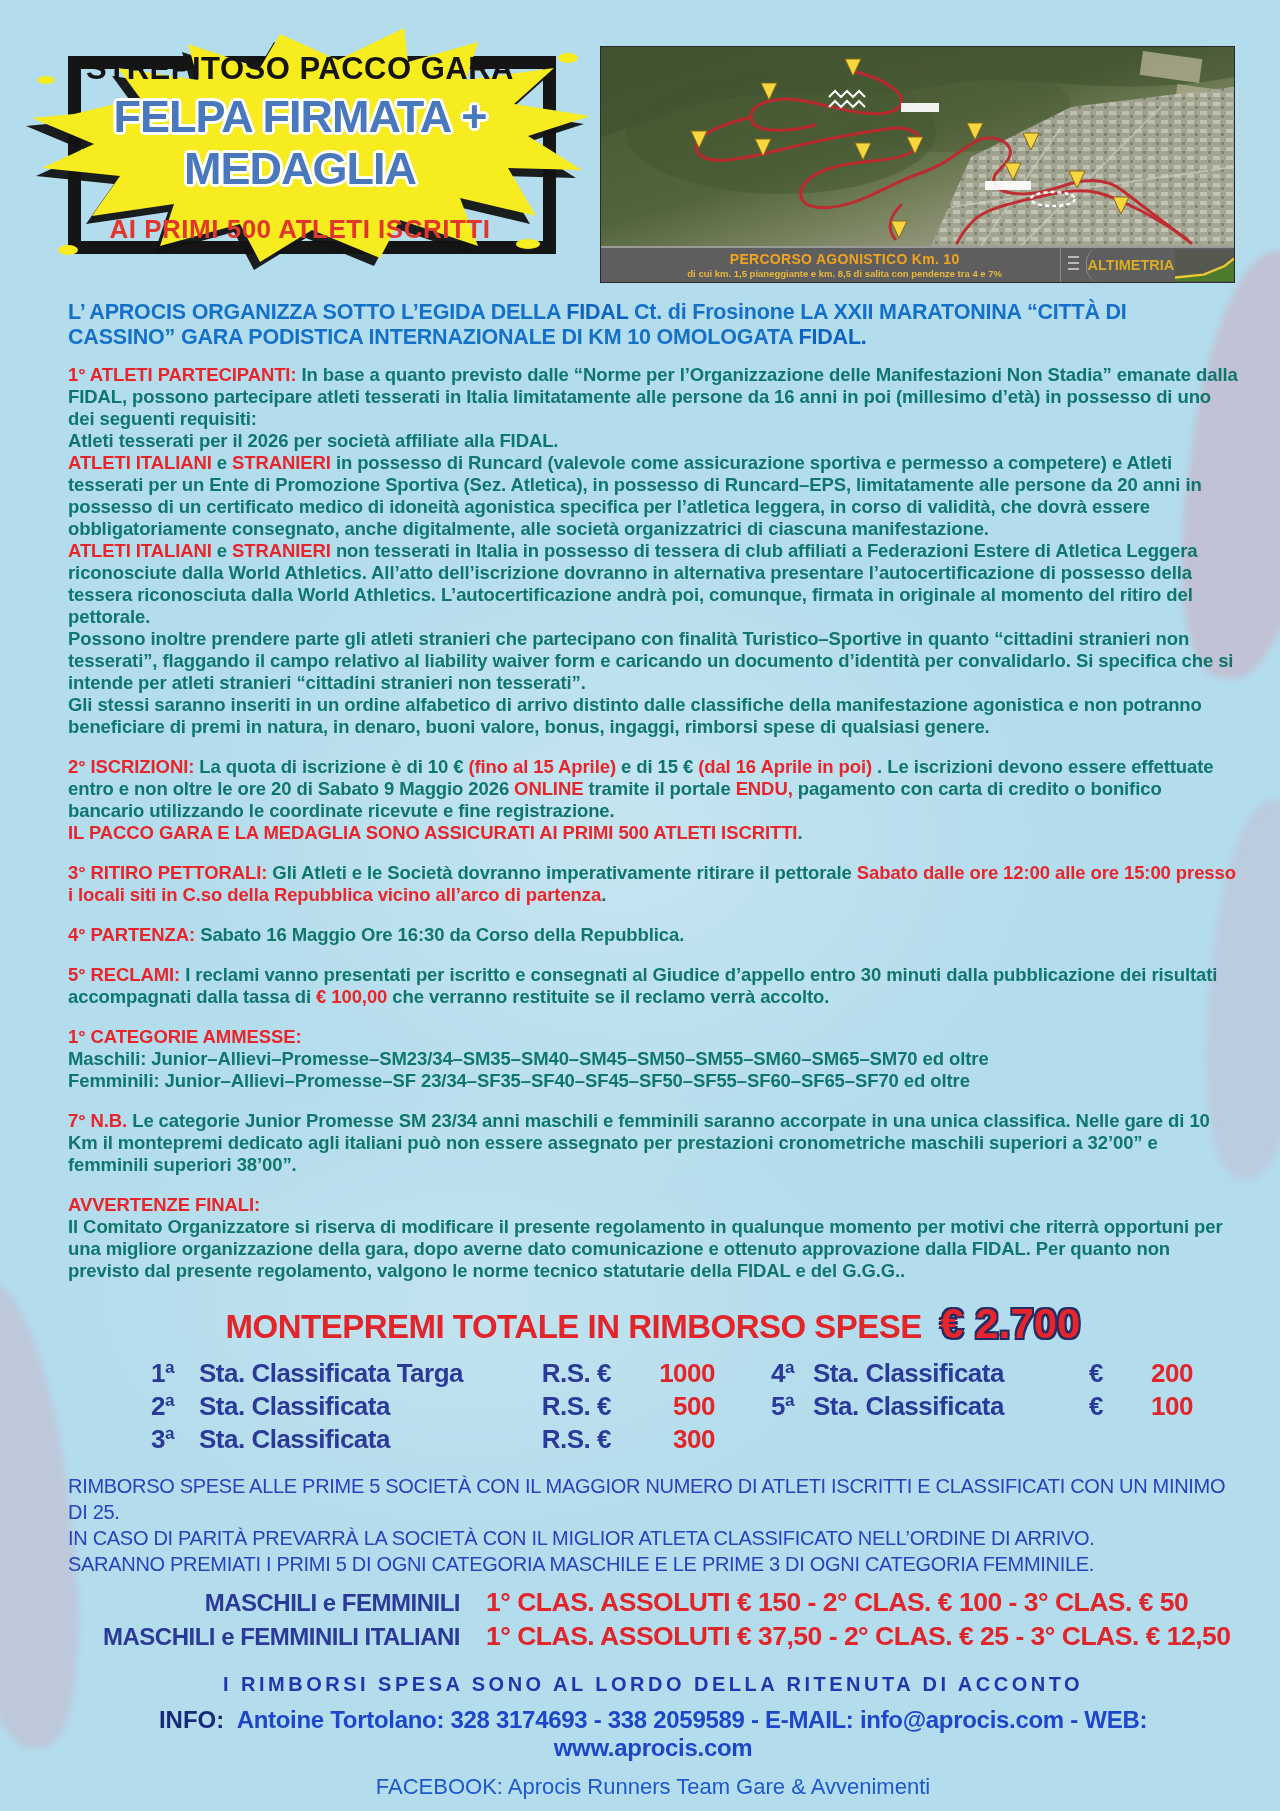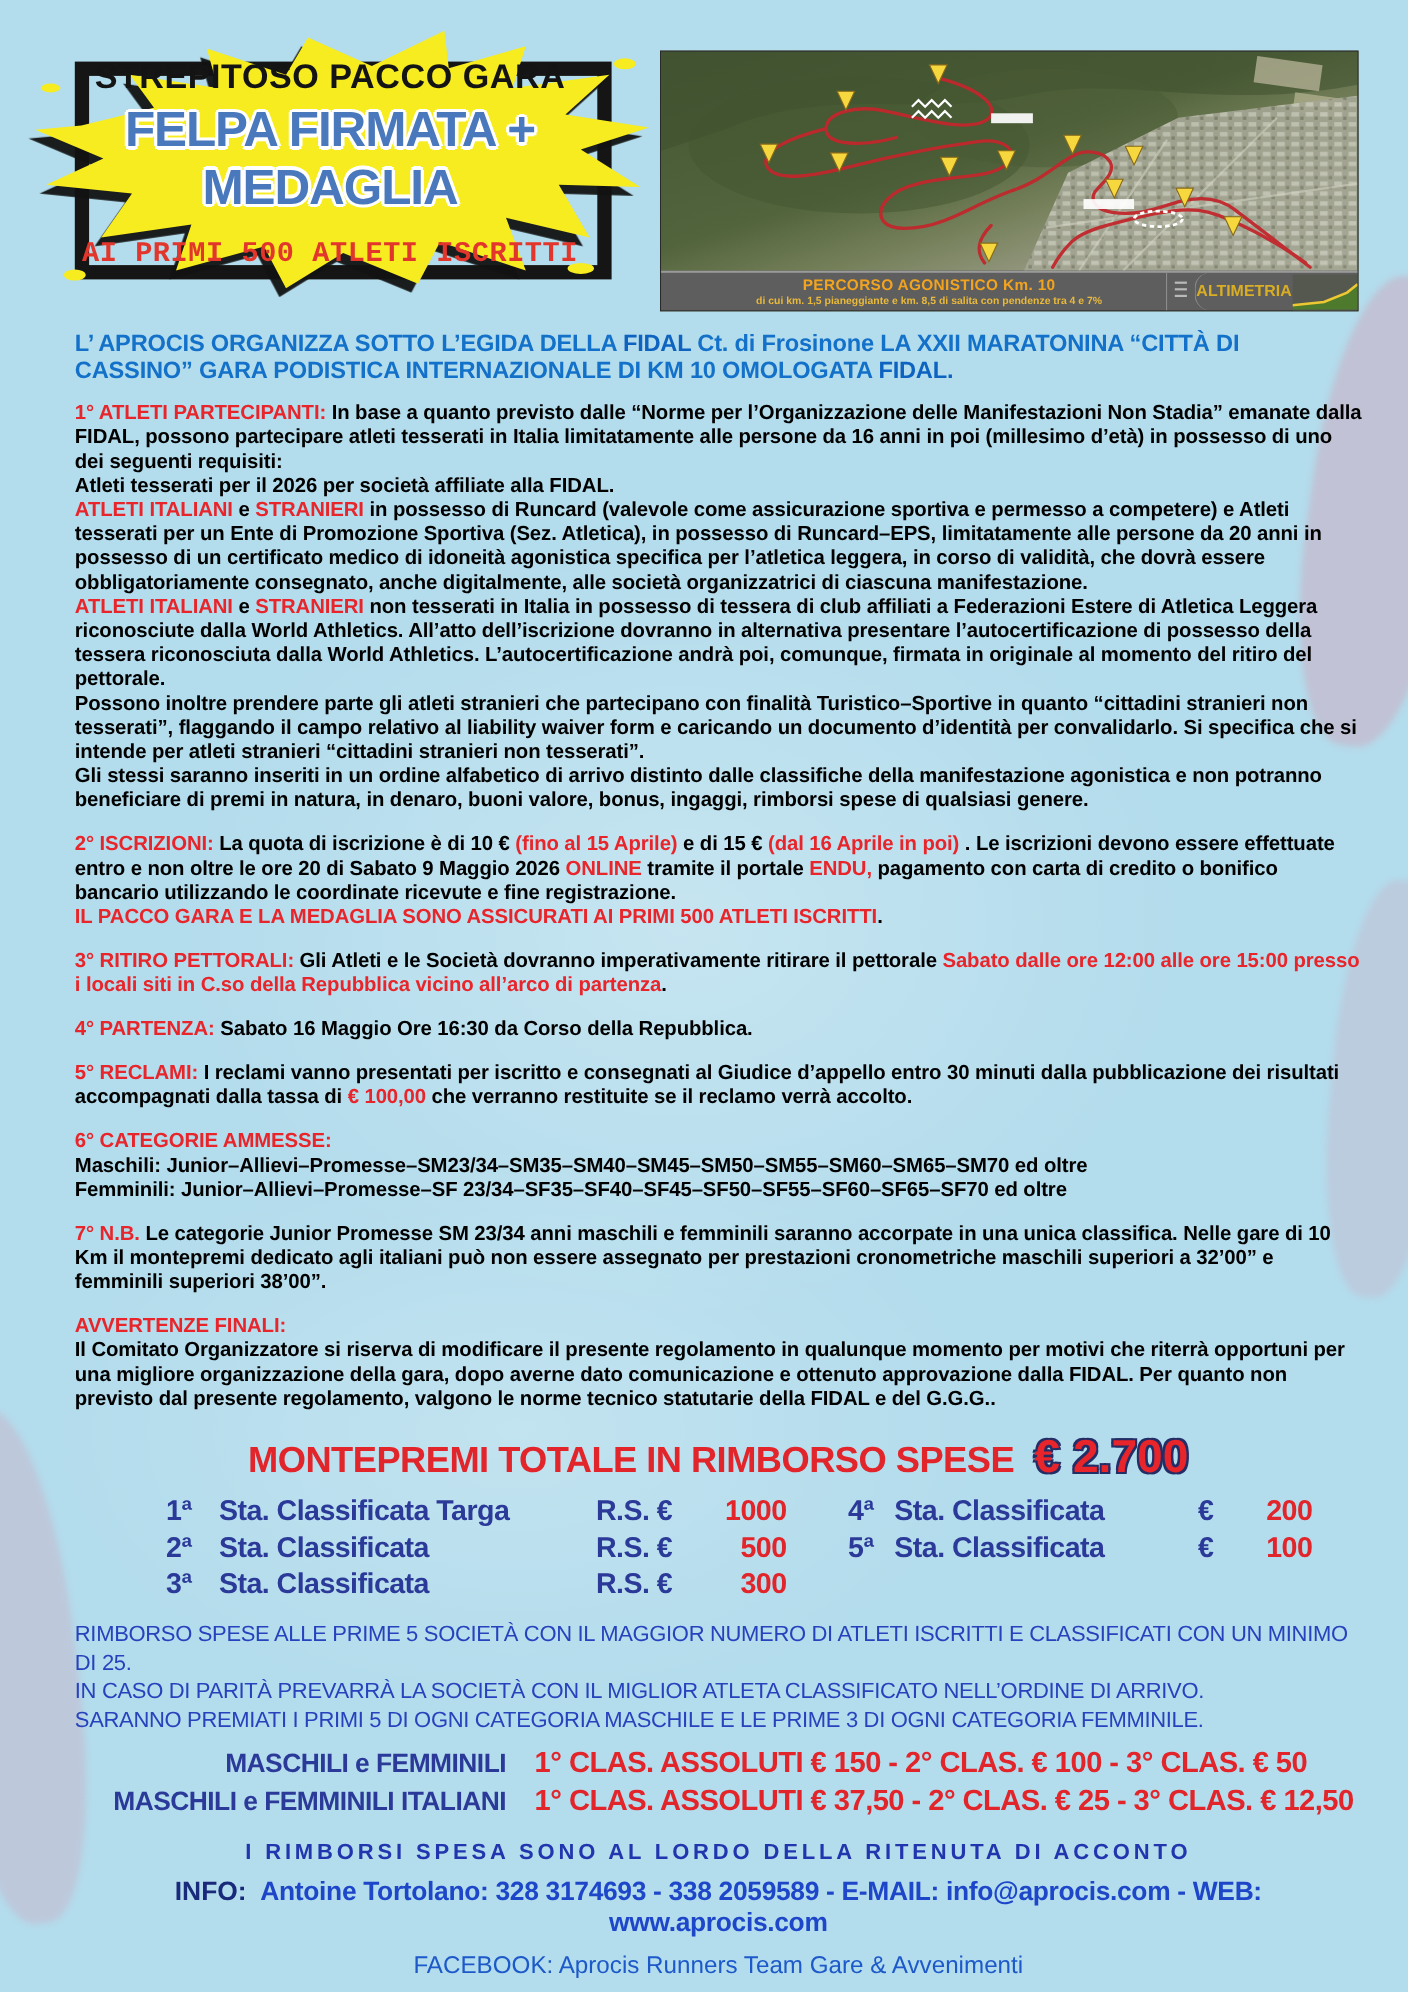--- a/index.html
+++ b/index.html
@@ -14,40 +14,40 @@
   .wm5{top:800px;right:-30px;width:100px;height:380px;background:rgba(231,118,148,.16);transform:rotate(5deg);filter:blur(3px);}
 
   
   .frame{position:absolute;left:68px;top:56px;width:462px;height:172px;border:13px solid #151515;z-index:1;}
   .splash{position:absolute;left:8px;top:18px;width:585px;height:255px;z-index:2;}
   .banner-text{position:absolute;left:20px;top:42px;width:560px;height:212px;z-index:3;
                display:flex;flex-direction:column;align-items:center;justify-content:center;text-align:center;}
   .b1{font-size:31px;font-weight:bold;color:#141414;letter-spacing:.5px;}
   .b2{font-size:45px;font-weight:bold;color:#4a78bc;letter-spacing:-1px;margin-top:4px;
       text-shadow:-3px 0 0 #fff,3px 0 0 #fff,0 -3px 0 #fff,0 3px 0 #fff,-2px -2px 0 #fff,2px -2px 0 #fff,-2px 2px 0 #fff,2px 2px 0 #fff;}
-  .b3{font-size:26px;font-weight:bold;color:#e2352b;margin-top:19px;letter-spacing:.5px;font-family:Liberation Mono, monospace;}
+  .b3{font-size:26px;font-weight:bold;color:#e2352b;margin-top:19px;letter-spacing:.5px;}
 
   
   .map{position:absolute;left:600px;top:46px;width:633px;height:235px;z-index:2;border:1px solid #2a2a2a;background:#556046;}
   .map-svg{display:block;width:633px;height:199px;}
   .map-caption{display:flex;width:633px;height:36px;background:#5e5e5e;border-top:2px solid #9a9a9a;box-sizing:border-box;align-items:stretch;}
   .mc-left{width:452px;text-align:center;padding-top:3px;padding-left:28px;}
   .mc-title{font-size:14px;color:#f2a41f;font-weight:bold;letter-spacing:.3px;}
   .mc-sub{font-size:9.5px;color:#e9b93d;font-weight:bold;margin-top:1px;}
   .mc-ticks{width:26px;border-left:1px solid #8c8c8c;padding-top:4px;}
   .mc-ticks i{display:block;width:11px;height:2px;background:#b9b9b9;margin:4px auto 0;}
   .mc-alti{width:92px;font-size:14.5px;color:#d9ae25;font-weight:bold;display:flex;align-items:center;justify-content:center;border-left:1px solid #8c8c8c;border-radius:14px;}
   .mc-profile{width:62px;height:34px;margin-top:1px;}
 
   
   .body{position:absolute;top:300px;left:68px;width:1170px;z-index:3;}
   .rich .rblock{display:block;}
   .intro{font-size:21.5px;line-height:25px;font-weight:bold;margin-bottom:14px;letter-spacing:-.2px;}
   .para{font-size:18.5px;line-height:22px;font-weight:bold;margin-bottom:18px;letter-spacing:-.1px;}
-  .seg-r{color:#e8252b;} .seg-d{color:#000000;} .seg-bl{color:#1371c9;} .seg-blb{color:#0e63c0;}
+  .seg-r{color:#e8252b;} .seg-d{color:#0f766e;} .seg-bl{color:#1371c9;} .seg-blb{color:#0e63c0;}
 
   
   .mp-line{text-align:center;margin:6px 0 8px 0;white-space:nowrap;}
   .mp-title{font-size:33px;font-weight:bold;color:#e1252b;letter-spacing:-.5px;}
   .mp-amount{font-size:42px;font-weight:bold;color:#e8252b;margin-left:14px;
              text-shadow:2px 2px 0 #232d66,-2px 2px 0 #232d66,2px -2px 0 #232d66,-2px -2px 0 #232d66;}
 
   
   .prizes{display:flex;margin-top:10px;margin-left:83px;gap:56px;}
   .prow{display:grid;height:33px;align-items:baseline;font-weight:bold;font-size:26px;letter-spacing:-.5px;}
@@ -217,21 +217,21 @@
     <div class="para rich">
         <div class="rblock"><span class="seg-r">3° RITIRO PETTORALI: </span><span class="seg-d">Gli Atleti e le Società dovranno imperativamente ritirare il pettorale </span><span class="seg-r">Sabato dalle ore 12:00 alle ore 15:00 presso i locali siti in C.so della Repubblica vicino all’arco di partenza</span><span class="seg-d">.</span></div>
       </div>
     <div class="para rich">
         <div class="rblock"><span class="seg-r">4° PARTENZA: </span><span class="seg-d">Sabato 16 Maggio Ore 16:30  da Corso della Repubblica.</span></div>
       </div>
     <div class="para rich">
         <div class="rblock"><span class="seg-r">5° RECLAMI: </span><span class="seg-d">I reclami vanno presentati per iscritto e consegnati al Giudice d’appello entro 30 minuti dalla pubblicazione dei risultati accompagnati dalla tassa di </span><span class="seg-r">€ 100,00</span><span class="seg-d"> che verranno restituite se il reclamo verrà accolto.</span></div>
       </div>
     <div class="para rich">
-        <div class="rblock"><span class="seg-r">6° CATEGORIE AMMESSE:</span></div>
+        <div class="rblock"><span class="seg-r">1° CATEGORIE AMMESSE:</span></div>
         <div class="rblock"><span class="seg-d">Maschili: Junior–Allievi–Promesse–SM23/34–SM35–SM40–SM45–SM50–SM55–SM60–SM65–SM70 ed oltre</span></div>
         <div class="rblock"><span class="seg-d">Femminili: Junior–Allievi–Promesse–SF 23/34–SF35–SF40–SF45–SF50–SF55–SF60–SF65–SF70 ed oltre</span></div>
       </div>
     <div class="para rich">
         <div class="rblock"><span class="seg-r">7° N.B.</span><span class="seg-d">  Le categorie Junior Promesse SM 23/34 anni maschili e femminili saranno accorpate in una unica classifica. Nelle gare di 10 Km il montepremi dedicato agli italiani può non essere assegnato per prestazioni cronometriche maschili superiori a 32’00” e femminili superiori 38’00”.</span></div>
       </div>
     <div class="para rich">
         <div class="rblock"><span class="seg-r">AVVERTENZE FINALI:</span></div>
         <div class="rblock"><span class="seg-d">Il Comitato Organizzatore si riserva di modificare il presente regolamento in qualunque momento per motivi che riterrà opportuni per una migliore organizzazione della gara, dopo averne dato comunicazione e ottenuto approvazione dalla FIDAL. Per quanto non previsto dal presente regolamento, valgono le norme tecnico statutarie della FIDAL e del G.G.G..</span></div>
       </div>

